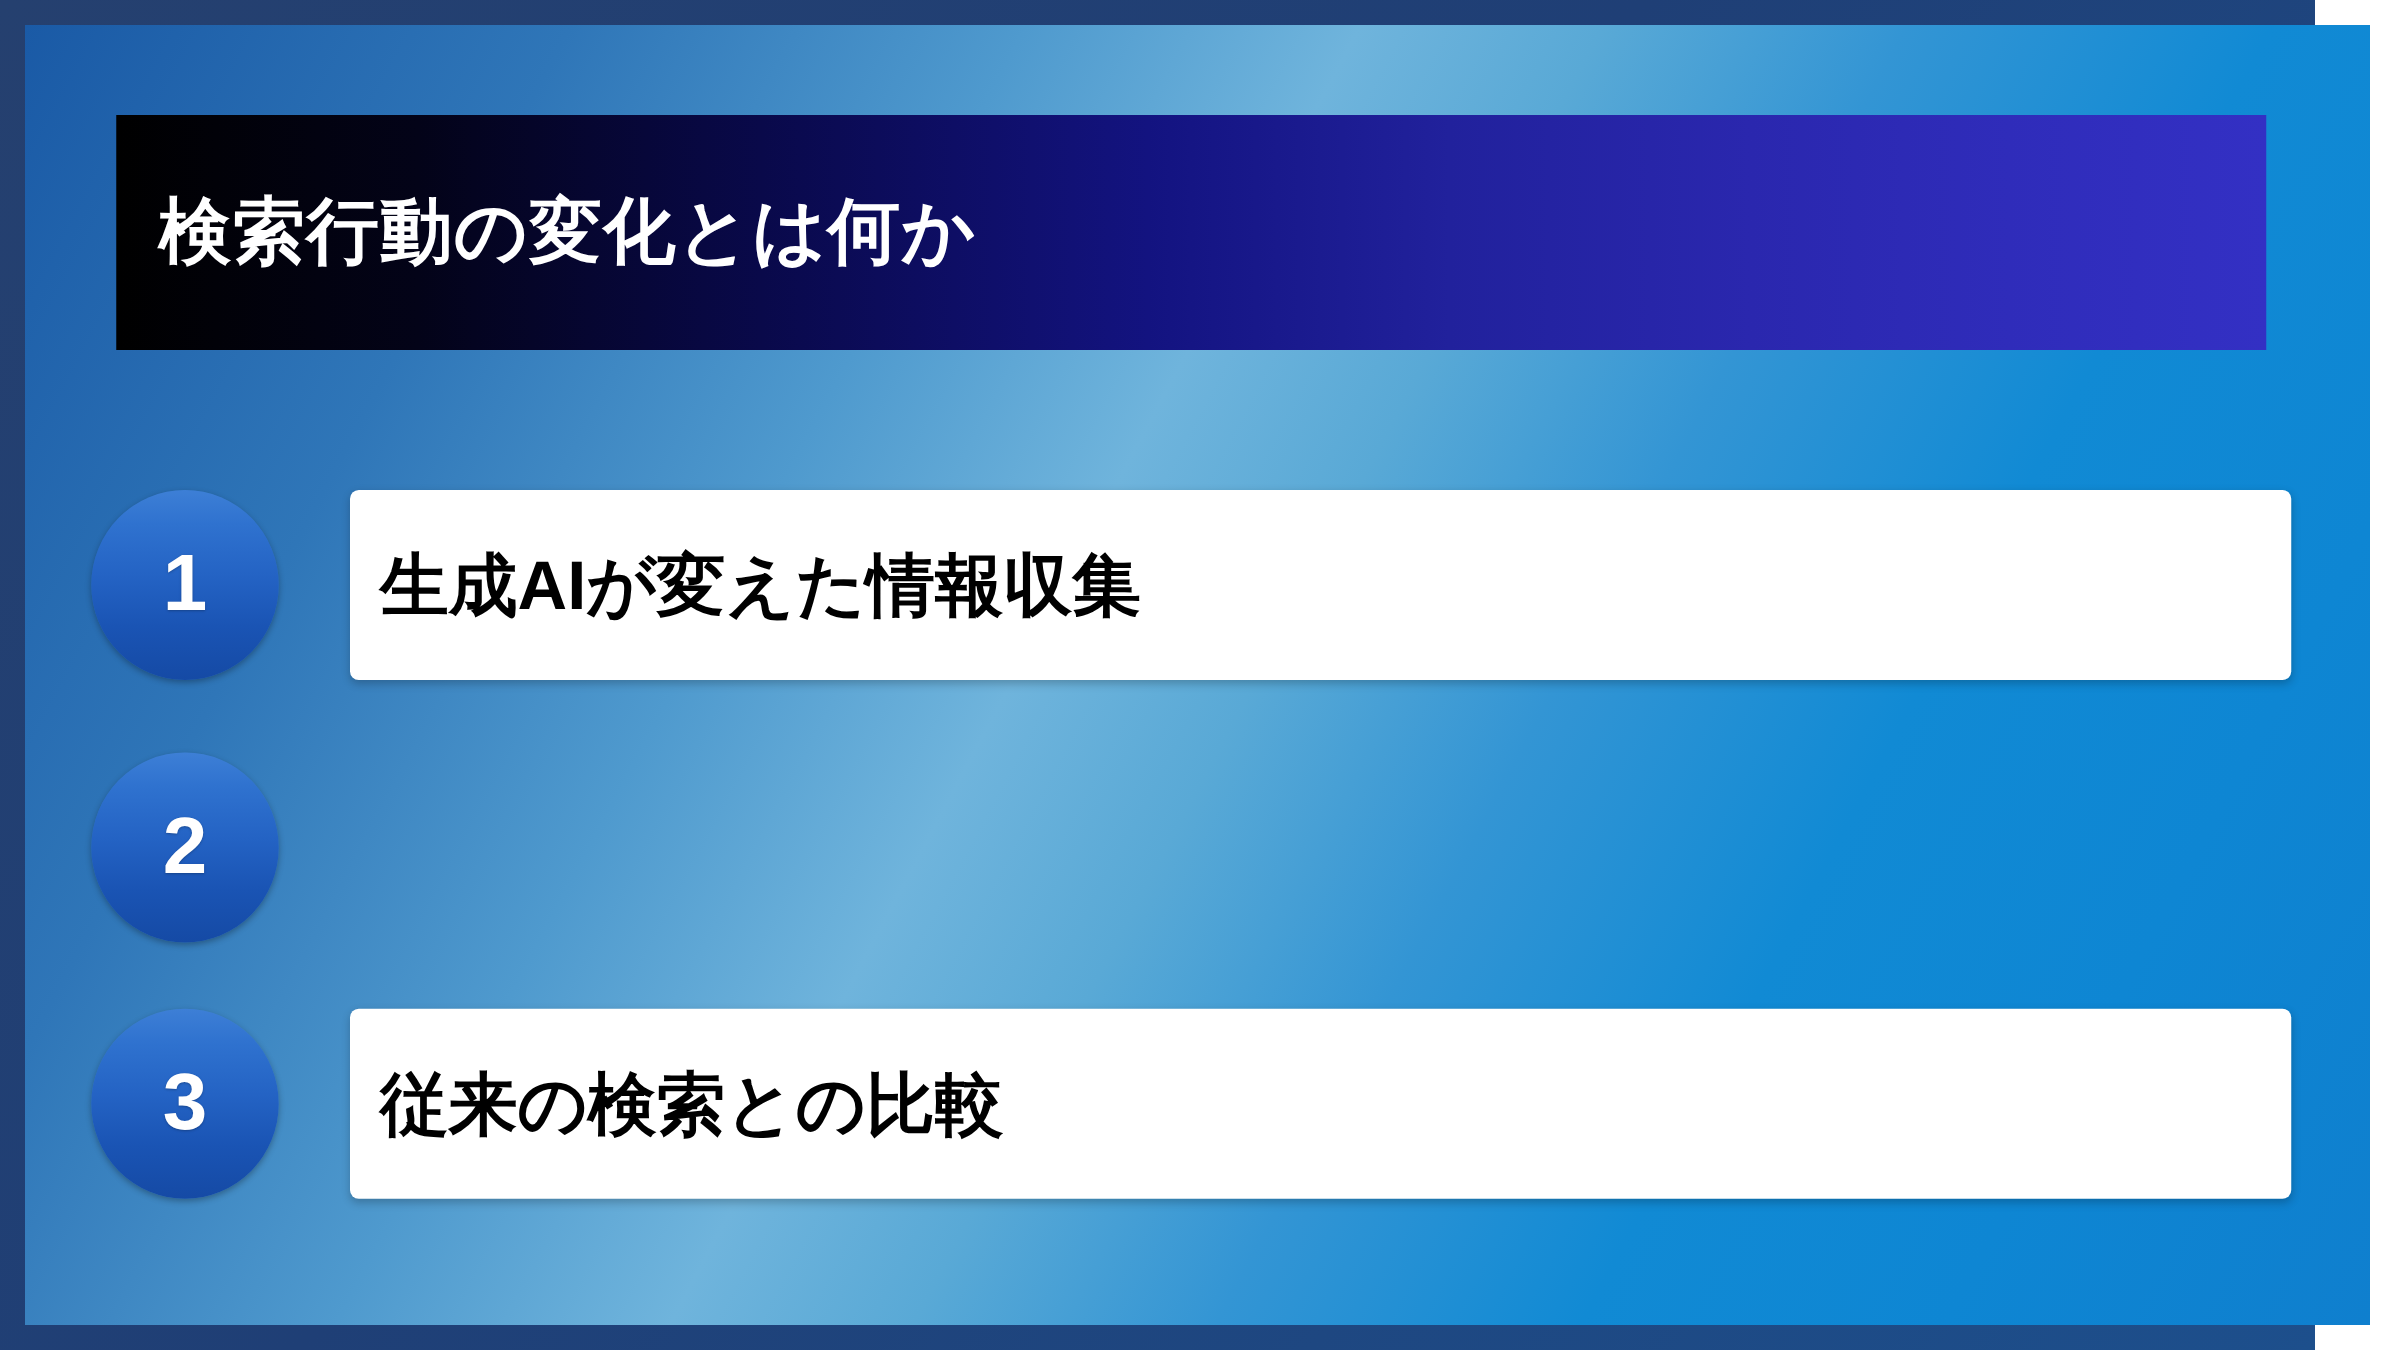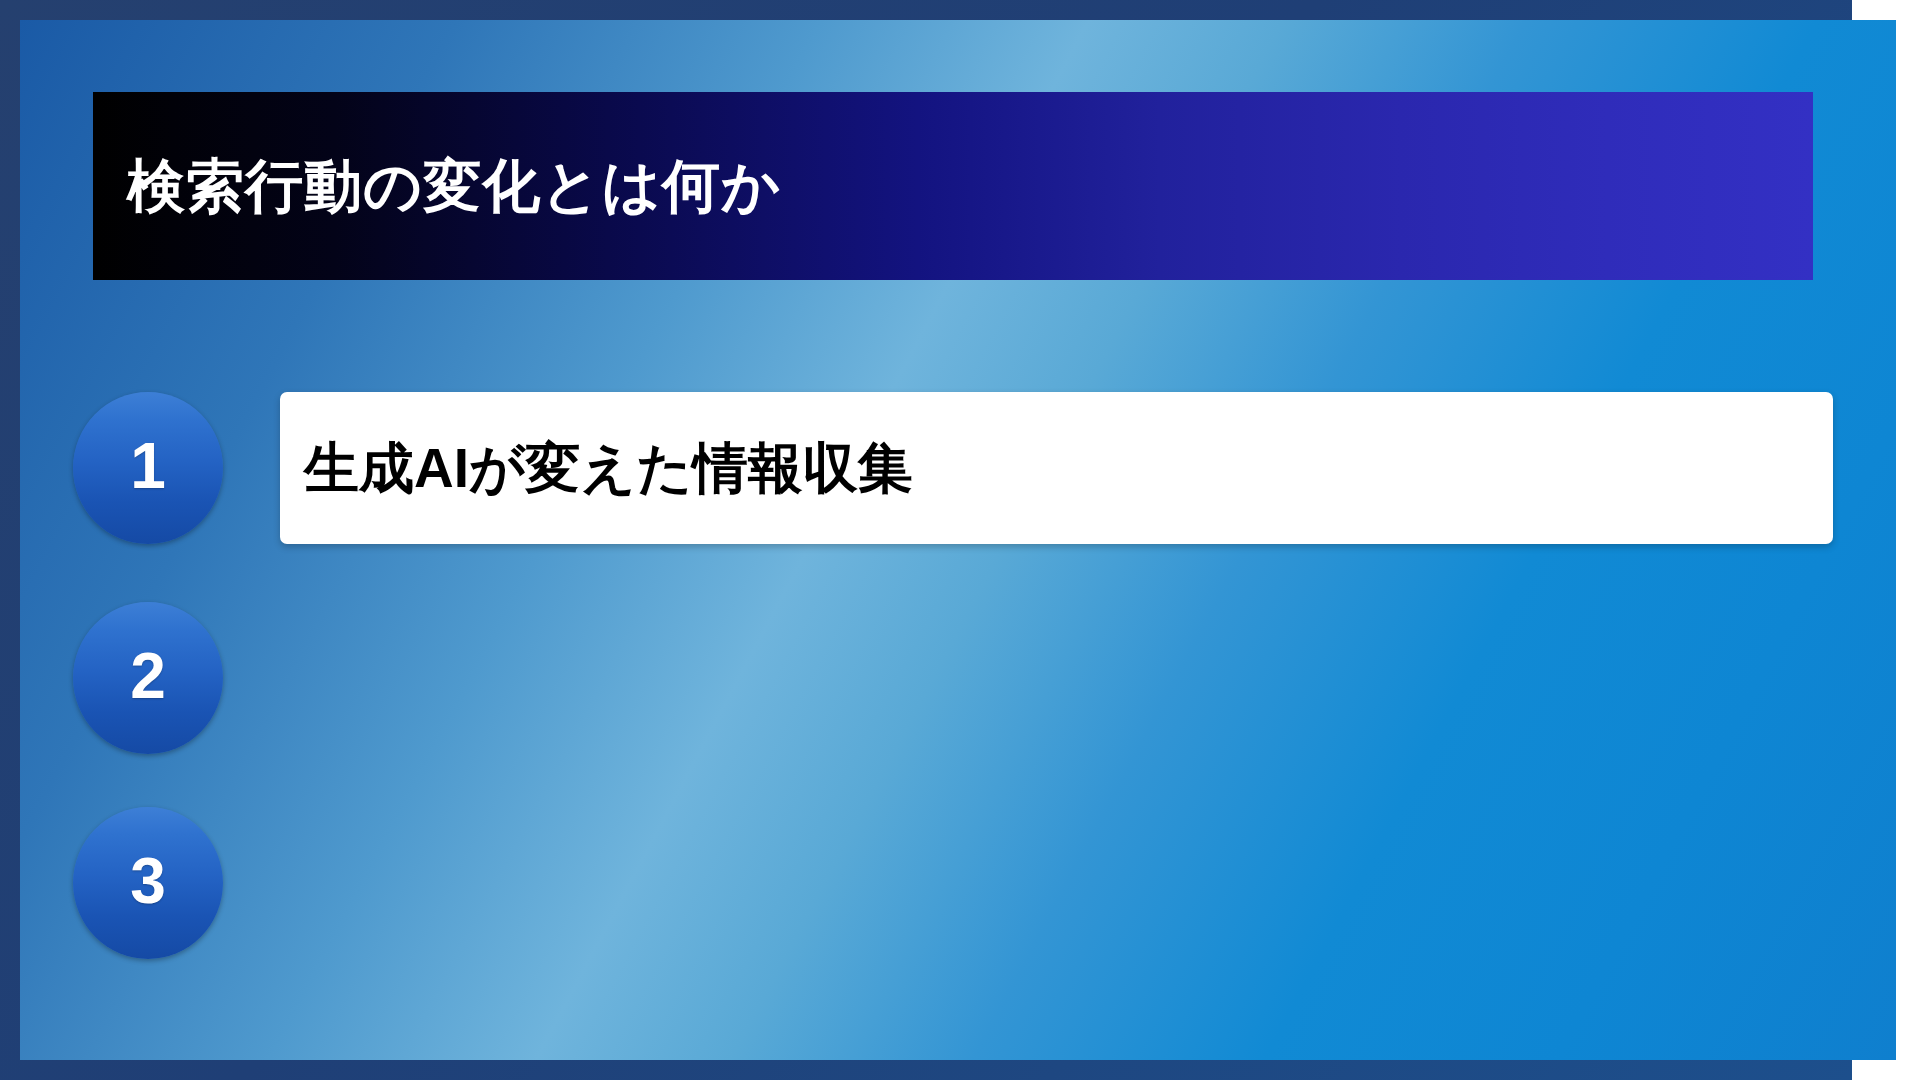--- a/index.html
+++ b/index.html
@@ -139,16 +139,19 @@
     <div class="row" id="row-1">
       <div class="badge">
         <span class="badge-num">2</span>
       </div>
     </div>
 
     <div class="row" id="row-2">
       <div class="badge">
         <span class="badge-num">3</span>
       </div>
+      <div class="card">
+        <span class="card-text">従来の検索との比較</span>
+      </div>
     </div>
 
   </div>
 </div>
 
 </body></html>

